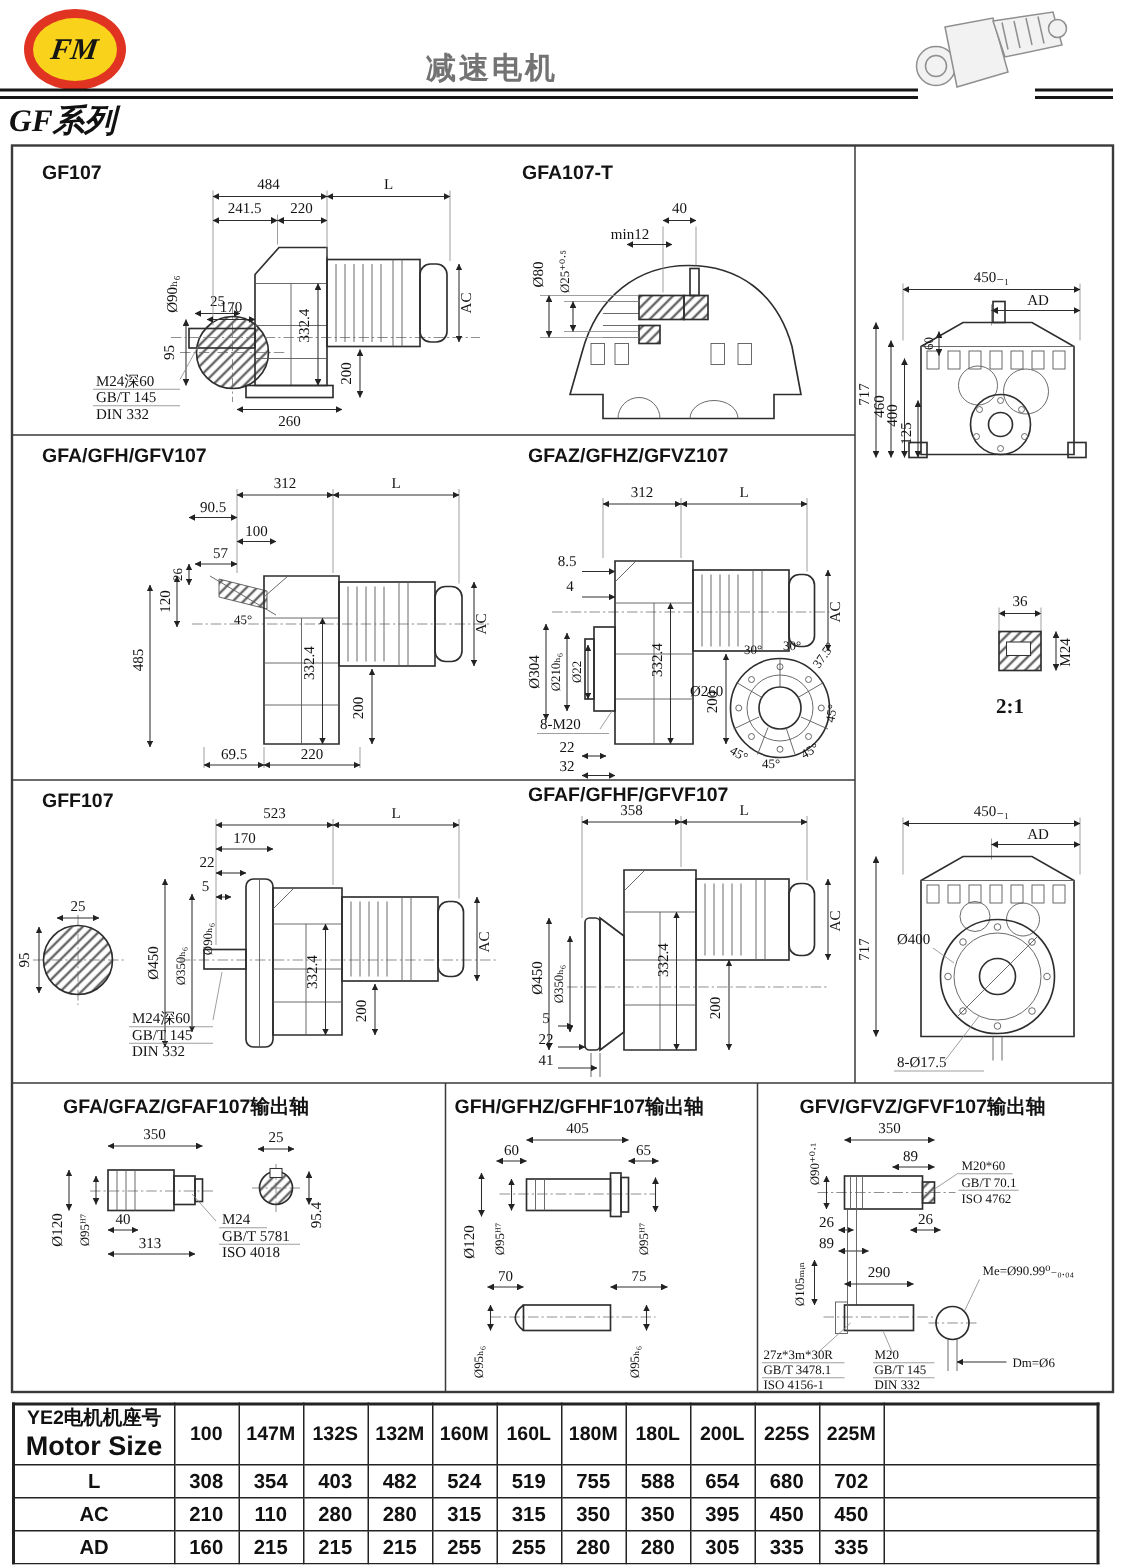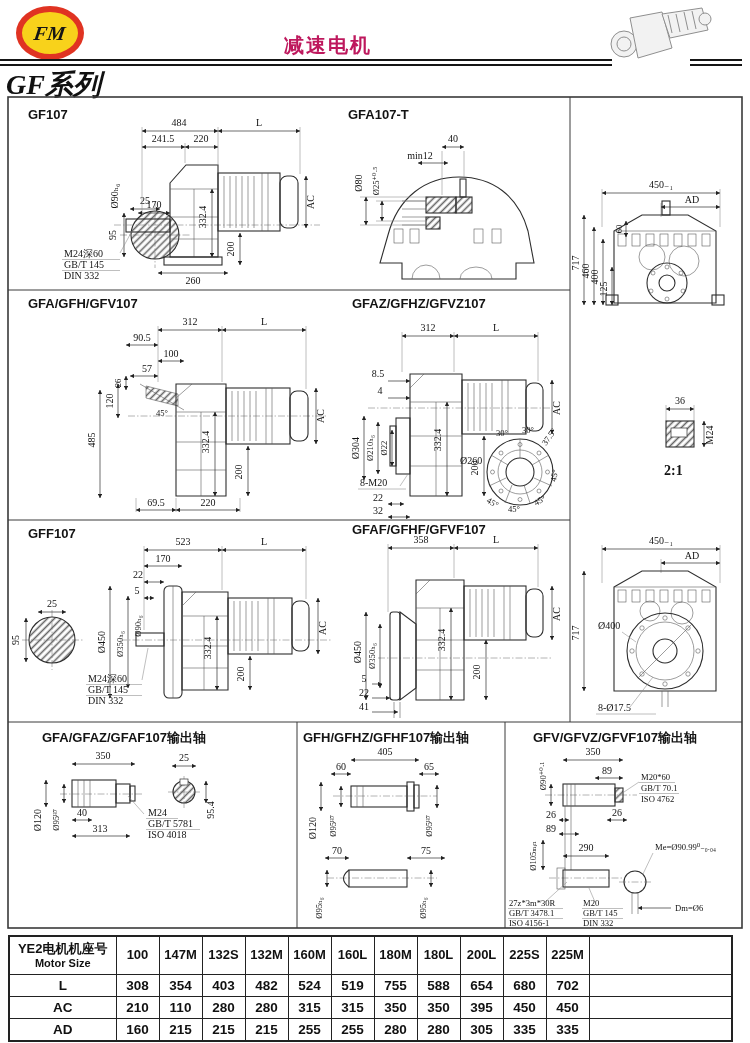--- a/index.html
+++ b/index.html
@@ -1,38 +1,38 @@
 <!DOCTYPE html>
 <html><head>
 <meta charset="utf-8">
 <style>
   html,body{margin:0;padding:0;background:#fff}
   .page{position:relative;width:750px;height:1043px;background:#fff;font-family:"Liberation Sans",sans-serif;overflow:hidden}
   .abs{position:absolute}
   .logo{position:absolute;left:16px;top:6px;width:56px;height:42px;border:6px solid #e03322;border-radius:50%;background:#f8d21b;display:flex;align-items:center;justify-content:center}
   .logo-txt{font-family:"Liberation Serif",serif;font-style:italic;font-weight:bold;font-size:20px;color:#151515;transform:skewX(-8deg)}
   .brand{position:absolute;left:92px;top:6px;font-family:"Liberation Serif",serif;font-style:italic;font-weight:bold;font-size:37px;color:#18a04b;letter-spacing:1px}
-  .doc-title{position:absolute;left:284px;top:32px;font-family:"Liberation Serif",serif;font-weight:bold;font-size:20px;color:#be185d;letter-spacing:2px}
-  .series{position:absolute;left:6px;top:66px;font-family:"Liberation Serif",serif;font-style:italic;font-weight:bold;font-size:28px;color:#111}
+  .doc-title{position:absolute;left:284px;top:32px;font-family:"Liberation Serif",serif;font-weight:bold;font-size:20px;color:#737373;letter-spacing:2px}
+  .series{position:absolute;left:6px;top:66px;font-family:"Liberation Serif",serif;font-style:italic;font-weight:bold;font-size:21px;color:#111}
   .rule{position:absolute;height:2.2px;background:#161616}
   svg text{font-family:"Liberation Serif","DejaVu Serif",serif;font-size:10px;fill:#131313}
   .ttl{font-family:"Liberation Sans","DejaVu Sans",sans-serif;font-weight:700;font-size:13px}
   .sm{font-size:8.6px}
   .scale{font-size:14px;font-weight:700}
   .o{fill:none;stroke:#2e2e2e;stroke-width:1.1}
   .t{fill:none;stroke:#5a5a5a;stroke-width:.6}
   .dim{stroke:#2e2e2e;stroke-width:.7;fill:none}
   .ext{stroke:#8a8a8a;stroke-width:.55;fill:none}
   .cl{stroke:#777;stroke-width:.55;stroke-dasharray:7 2 1.5 2;fill:none}
   .hatch{fill:url(#hat)}
   .grid line,.grid rect{stroke:#3a3a3a;fill:none}
   .dtable{position:absolute;left:8px;top:935px;width:725px;border-collapse:collapse;table-layout:fixed;border:2px solid #222}
   .dtable td{border:1.5px solid #222;text-align:center;font-family:"Liberation Sans","DejaVu Sans",sans-serif;font-weight:bold;font-size:13.5px;color:#111;padding:0;height:21px}
   .dtable td.hd{height:37px;font-size:13px;line-height:1.25}
-  .dtable .en{font-size:11px}
+  .dtable .en{font-size:18px}
 </style>
 </head>
 <body>
 
 <div class="page">
 
   <svg width="0" height="0" class="abs">
     <defs>
       <marker id="ar" viewBox="0 0 10 10" refX="9.5" refY="5" markerWidth="6.5" markerHeight="6.5" orient="auto-start-reverse">
           <path d="M0 0L10 5L0 10z" fill="#222"></path>

